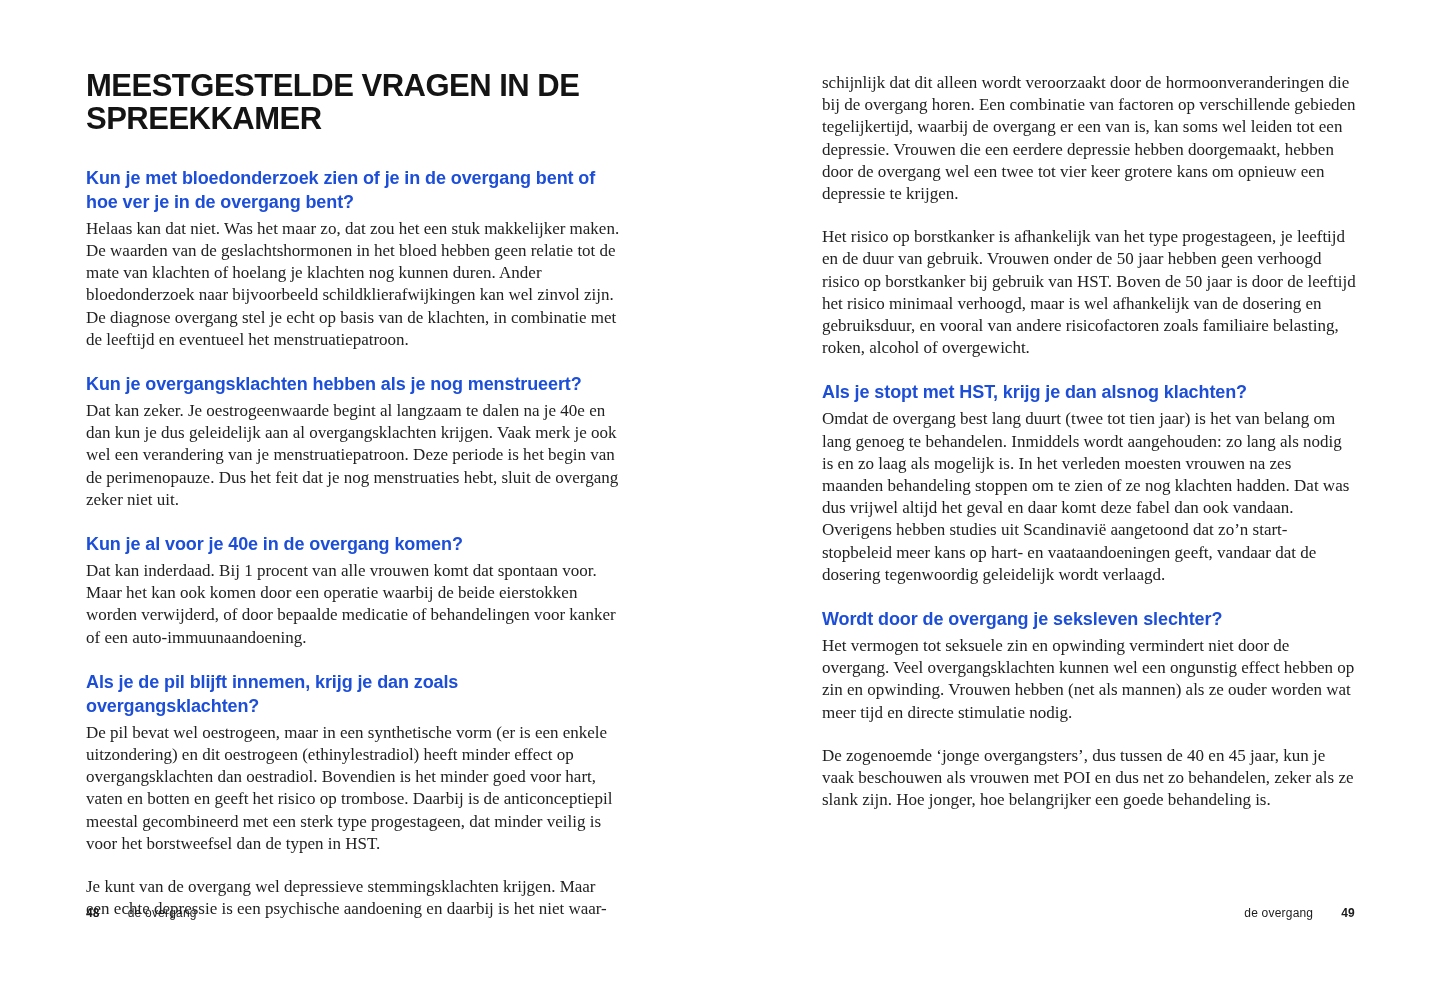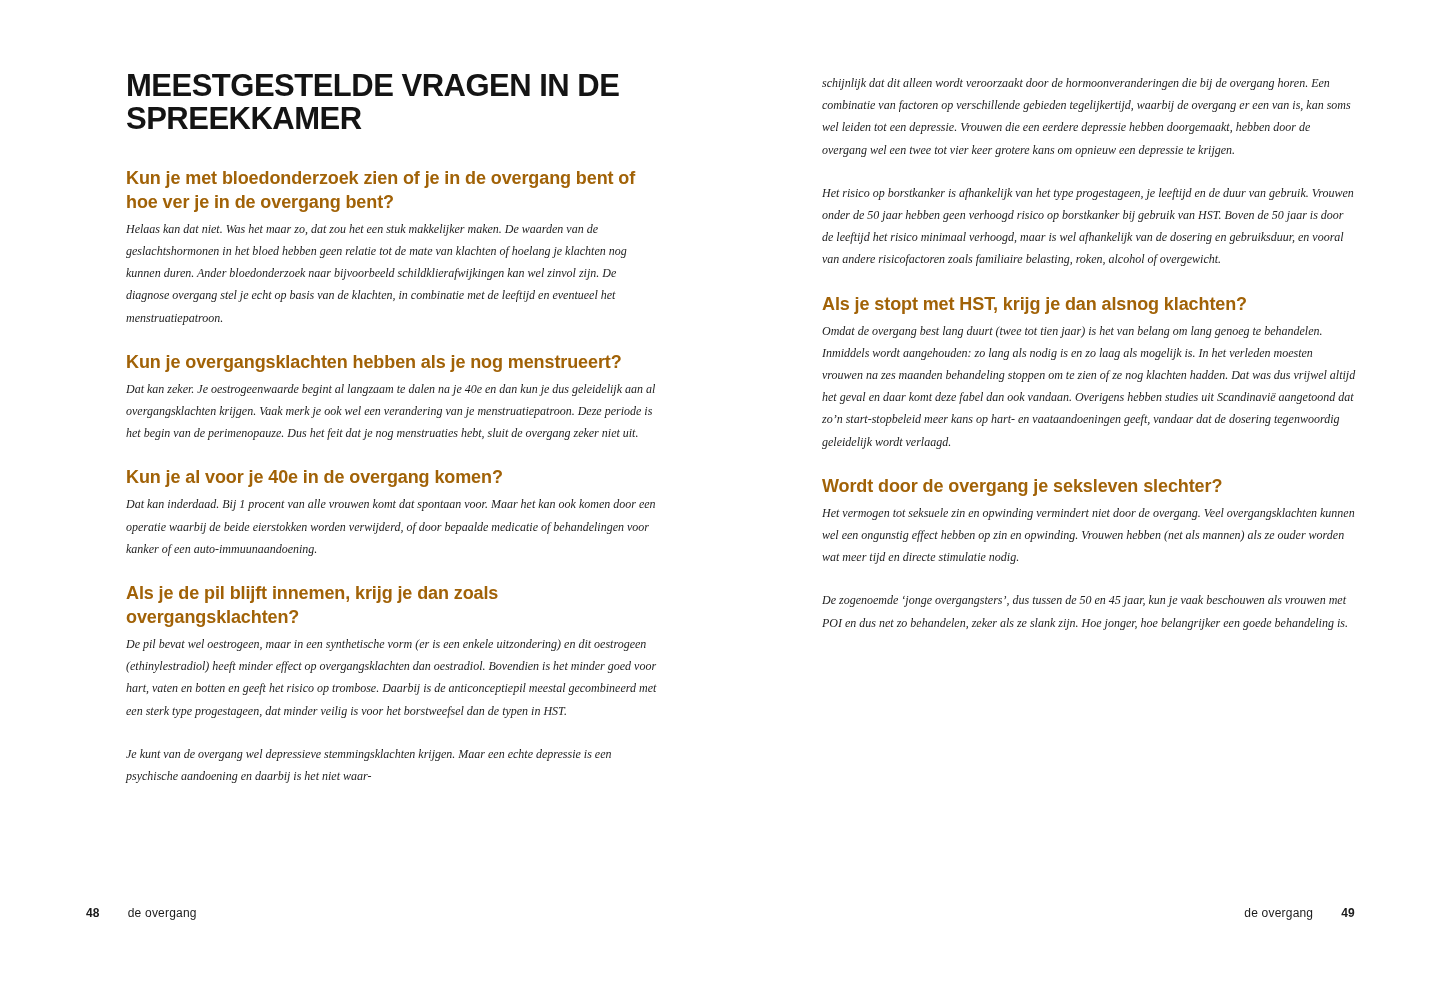--- a/index.html
+++ b/index.html
@@ -13,50 +13,49 @@
     color: #1b1b1b;
     font-family: "Liberation Sans", sans-serif;
     position: relative;
     overflow: hidden;
   }
   .page-col {
     position: absolute;
     top: 70px;
     width: 534px;
   }
-  .left-col { left: 86px; margin-left: 40px; }
+  .left-col { left: 86px; }
   .right-col { left: 822px; top: 72px; }
 
   .book-chapter-title {
     font-family: "Liberation Sans", sans-serif;
     font-weight: 700;
     font-size: 31px;
     line-height: 1.06;
     letter-spacing: -0.5px;
     color: #141414;
     margin: 0 0 30px 0;
   }
   .qa-section { margin: 0 0 21px 0; }
   .question {
     font-family: "Liberation Sans", sans-serif;
     font-weight: 700;
     font-size: 18px;
     line-height: 24px;
     letter-spacing: -0.1px;
-    color: #a16207;
+    color: #1d4ed8;
     margin: 0 0 4px 0;
   }
   .answer, .continuation-para {
     font-family: "Liberation Serif", serif;
-    font-size: 12px;
+    font-size: 17px;
     line-height: 22.2px;
     color: #222222;
     margin: 0;
     text-align: left;
-    font-style: italic;
   }
   .continuation-para { margin-bottom: 21px; }
 
   .page-footer {
     position: absolute;
     top: 906px;
     font-size: 12px;
     letter-spacing: 0.2px;
     color: #1b1b1b;
     white-space: nowrap;
@@ -109,21 +108,21 @@
     <h2 class="question">Als je stopt met HST, krijg je dan alsnog klachten?</h2>
     <p class="answer">Omdat de overgang best lang duurt (twee tot tien jaar) is het van belang om lang genoeg te behandelen. Inmiddels wordt aangehouden: zo lang als nodig is en zo laag als mogelijk is. In het verleden moesten vrouwen na zes maanden behandeling stoppen om te zien of ze nog klachten hadden. Dat was dus vrijwel altijd het geval en daar komt deze fabel dan ook vandaan. Overigens hebben studies uit Scandinavië aangetoond dat zo’n start-stopbeleid meer kans op hart- en vaataandoeningen geeft, vandaar dat de dosering tegenwoordig geleidelijk wordt verlaagd.</p>
   </div>
 
   <div class="qa-section">
     <h2 class="question">Wordt door de overgang je seksleven slechter?</h2>
     <p class="answer">Het vermogen tot seksuele zin en opwinding vermindert niet door de overgang. Veel overgangsklachten kunnen wel een ongunstig effect hebben op zin en opwinding. Vrouwen hebben (net als mannen) als ze ouder worden wat meer tijd en directe stimulatie nodig.</p>
   </div>
 
   <div class="qa-section">
-    <p class="answer">De zogenoemde ‘jonge overgangsters’, dus tussen de 50 en 45 jaar, kun je vaak beschouwen als vrouwen met POI en dus net zo behandelen, zeker als ze slank zijn. Hoe jonger, hoe belangrijker een goede behandeling is.</p>
+    <p class="answer">De zogenoemde ‘jonge overgangsters’, dus tussen de 40 en 45 jaar, kun je vaak beschouwen als vrouwen met POI en dus net zo behandelen, zeker als ze slank zijn. Hoe jonger, hoe belangrijker een goede behandeling is.</p>
   </div>
 </div>
 
 <div class="page-footer footer-left">
   <span class="page-number">48</span><span class="running-title">de overgang</span>
 </div>
 
 <div class="page-footer footer-right">
   <span class="running-title">de overgang</span><span class="page-number">49</span>
 </div>

